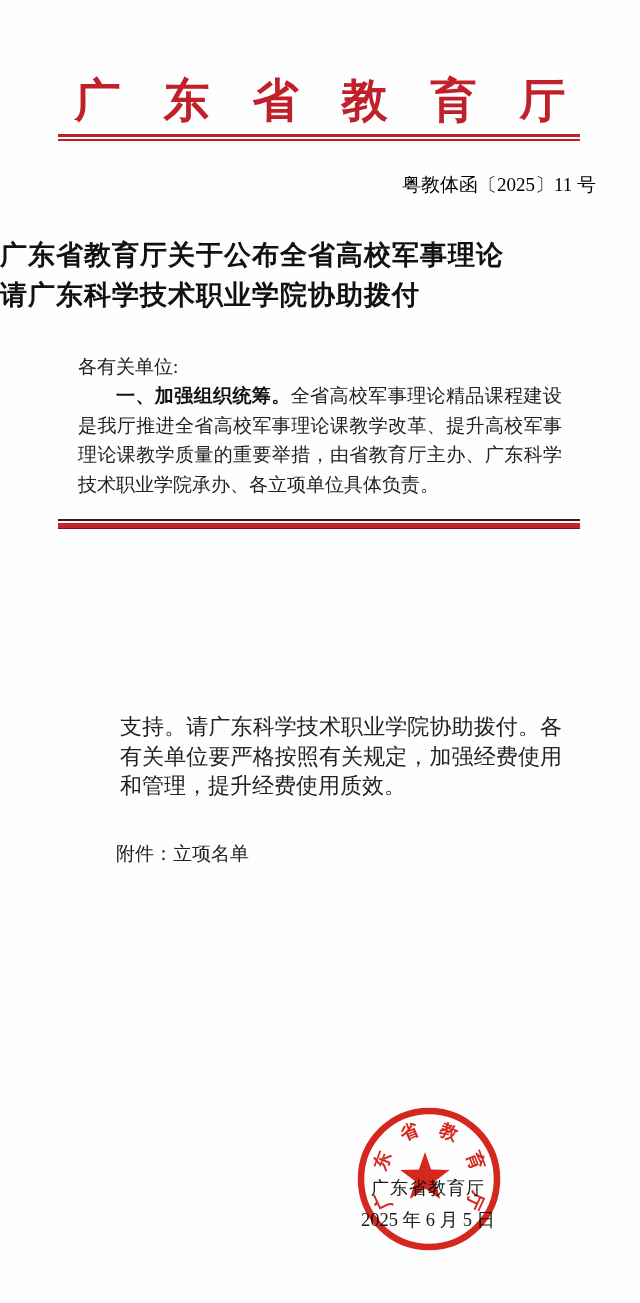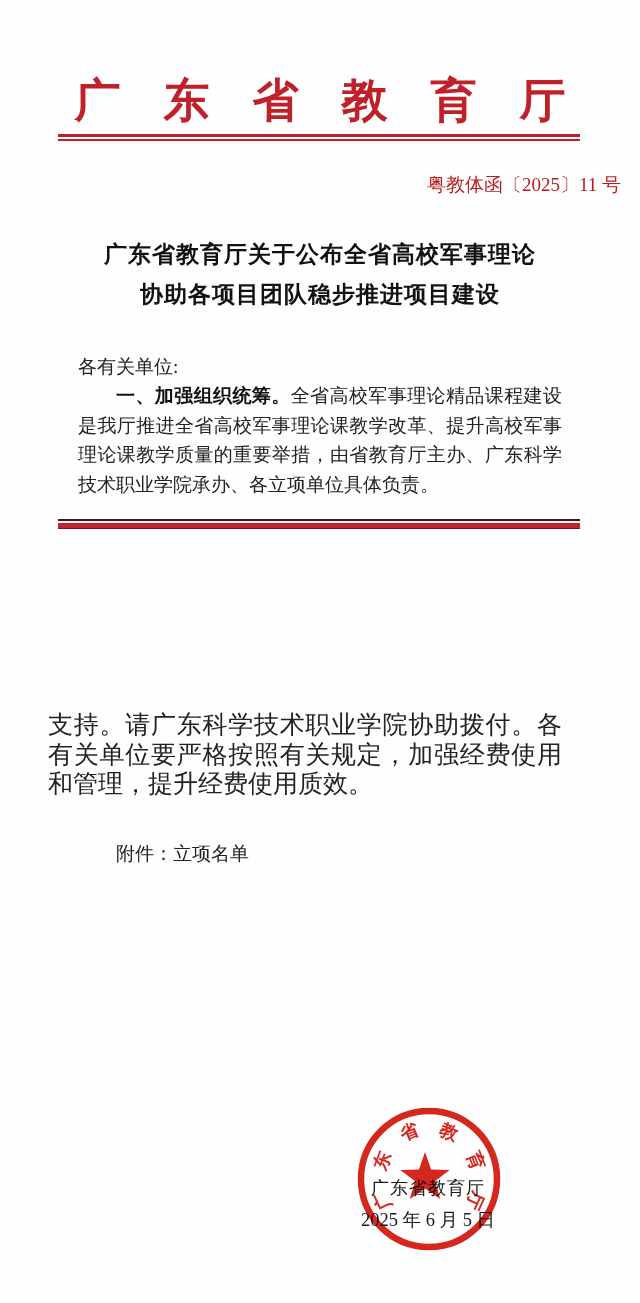--- a/index.html
+++ b/index.html
@@ -11,41 +11,41 @@
   .agency{
     margin-top:72px;text-align:center;white-space:nowrap;
     color:#c0202a;font-weight:bold;font-size:46px;line-height:1.25;
     letter-spacing:43px;padding-left:43px;
   }
   .header-rule{
     margin:4px 60px 0 58px;height:7px;
     background:linear-gradient(#bd202a 0 2.6px,#ffffff 2.6px 4.6px,#bd202a 4.6px 7px);
   }
   .doc-number{
-    margin-top:31px;text-align:right;padding-right:19px;
-    font-size:19px;line-height:26px;color:#b91c1c;
+    margin-top:31px;text-align:right;padding-right:44px;
+    font-size:19px;line-height:26px;color:#000000;
   }
   .title{
-    margin-top:37px;text-align:center;font-weight:bold;
-    font-size:23px;line-height:40px;letter-spacing:1px;color:#111;
+    margin-top:37px;text-align:left;font-weight:bold;
+    font-size:27px;line-height:40px;letter-spacing:1px;color:#111;
   }
   .body-text{
     margin:37px 78px 8px 78px;font-size:19px;line-height:29.5px;
     text-align:justify;color:#222;
   }
   .body-text p{margin:0;}
   .body-text p.indent{text-indent:2em;}
   .body-text strong{font-weight:bold;color:#111;}
   .page-divider{
     margin:20px 60px 0 58px;height:10px;
     background:linear-gradient(#461413 0 1.8px,#ffffff 1.8px 4px,#c2262c 4px 8.8px,#7c161a 8.8px 10px);
   }
   .continuation{
-    margin:183px 78px 0 48px;font-size:25px;line-height:29.5px;
-    text-align:justify;color:#222;font-family:Liberation Mono, monospace;
+    margin:183px 78px 0 120px;font-size:22px;line-height:29.5px;
+    text-align:justify;color:#222;
   }
   .attachment{
     margin:38px 78px 12px 78px;font-size:19px;line-height:29.5px;
     text-indent:2em;color:#222;
   }
   .seal-svg{
     position:absolute;left:355px;top:1105px;width:148px;height:148px;
     mix-blend-mode:multiply;z-index:3;
   }
   .seal-svg text{
@@ -65,21 +65,21 @@
 <body>
 
 <div class="agency">广东省教育厅</div>
 
 <div class="header-rule"></div>
 
 <div class="doc-number">粤教体函〔2025〕11 号</div>
 
 <div class="title">
   <div>广东省教育厅关于公布全省高校军事理论</div>
-  <div>协助各项目团队稳步推进项目建设</div>
+  <div>请广东科学技术职业学院协助拨付</div>
 </div>
 
 <div class="body-text">
   <p>各有关单位:</p>
   <p class="indent"><strong>一、加强组织统筹。</strong><span>全省高校军事理论精品课程建设是我厅推进全省高校军事理论课教学改革、提升高校军事理论课教学质量的重要举措，由省教育厅主办、广东科学技术职业学院承办、各立项单位具体负责。</span></p>
 </div>
 
 <div class="page-divider"></div>
 
 <div class="continuation">支持。请广东科学技术职业学院协助拨付。各有关单位要严格按照有关规定，加强经费使用和管理，提升经费使用质效。</div>

